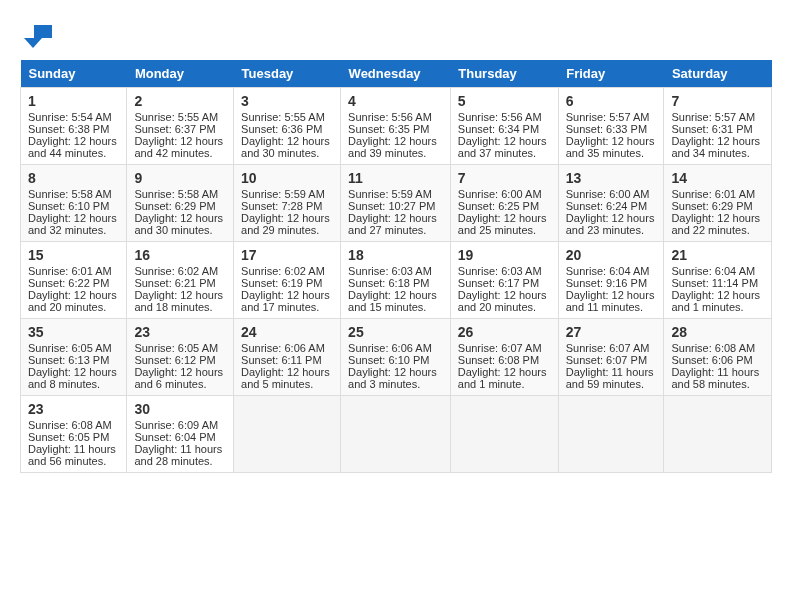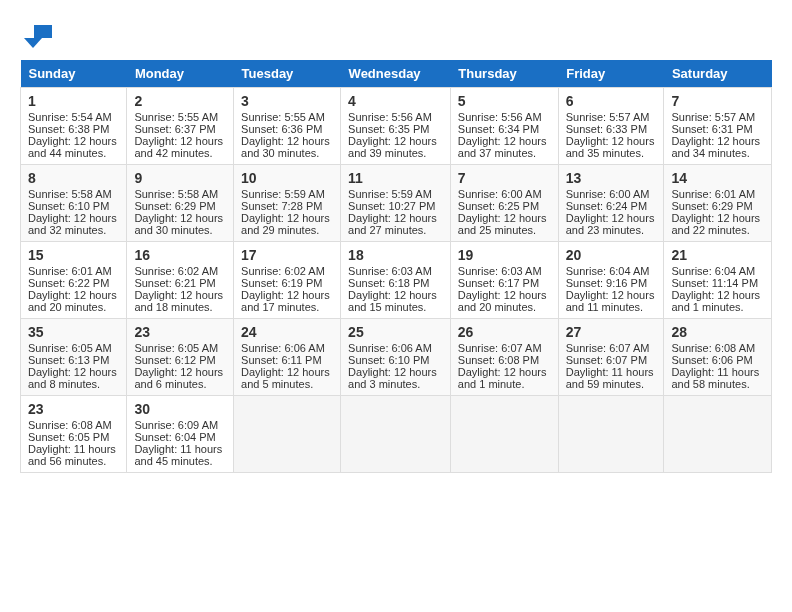--- a/index.html
+++ b/index.html
@@ -312,21 +312,21 @@
           <div>Sunrise: 6:08 AM</div>
           <div>Sunset: 6:05 PM</div>
           <div>Daylight: 11 hours</div>
           <div>and 56 minutes.</div>
         </td>
         <td>
           <span class="day-num">30</span>
           <div>Sunrise: 6:09 AM</div>
           <div>Sunset: 6:04 PM</div>
           <div>Daylight: 11 hours</div>
-          <div>and 45 minutes.</div>
+          <div>and 28 minutes.</div>
         </td>
         <td class="empty"></td>
         <td class="empty"></td>
         <td class="empty"></td>
         <td class="empty"></td>
         <td class="empty"></td>
       </tr>
     </tbody>
 </table>
 

